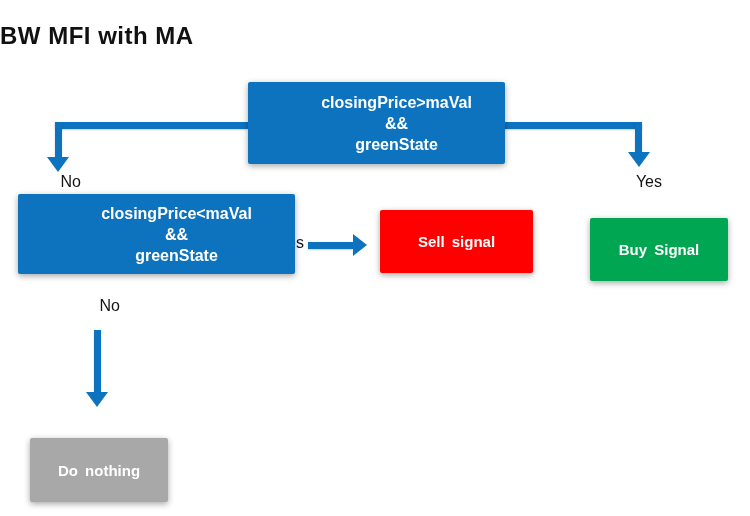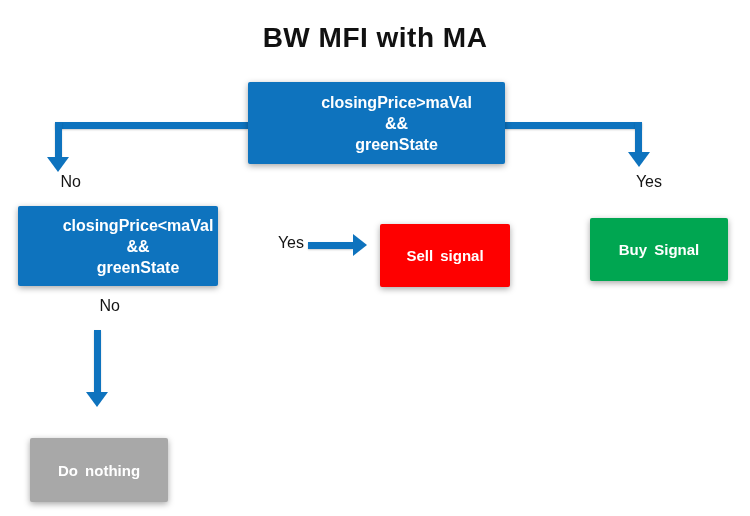--- a/index.html
+++ b/index.html
@@ -13,22 +13,22 @@
     width: 750px;
     height: 516px;
     background: var(--background, #ffffff);
     overflow: hidden;
   }
   .title {
     position: absolute;
     left: 0;
     top: 22px;
     width: 750px;
-    text-align: center;
-    font-size: 28px;
+    text-align: left;
+    font-size: 24px;
     font-weight: bold;
     color: #111111;
     letter-spacing: 0.5px;
   }
   .node {
     position: absolute;
     display: flex;
     flex-direction: column;
     align-items: center;
     justify-content: center;
@@ -41,22 +41,22 @@
   }
   .node.blue  { background: var(--node-blue); padding-left: 40px; }
   .node.red   { background: var(--signal-red); }
   .node.green { background: var(--signal-green); }
   .node.gray  { background: var(--neutral-gray); }
 
   .cond { font-size: 16px; line-height: 21px; }
   .action { font-size: 15px; word-spacing: 3px; }
 
   #node-condition-primary   { left: 248px; top: 82px;  width: 257px; height: 82px; }
-  #node-condition-secondary { left: 18px;  top: 206px; width: 200px; height: 80px; }
-  #node-sell                { left: 380px; top: 224px; width: 130px; height: 63px; }
+  #node-condition-secondary { left: 18px;  top: 194px; width: 277px; height: 80px; }
+  #node-sell                { left: 380px; top: 210px; width: 153px; height: 63px; }
   #node-buy                 { left: 590px; top: 218px; width: 138px; height: 63px; }
   #node-do-nothing          { left: 30px;  top: 438px; width: 138px; height: 64px; }
 
   .seg {
     position: absolute;
     background: var(--node-blue);
     box-shadow: 0 1px 2px rgba(0,0,0,0.2);
   }
   .ah-down {
     position: absolute;

